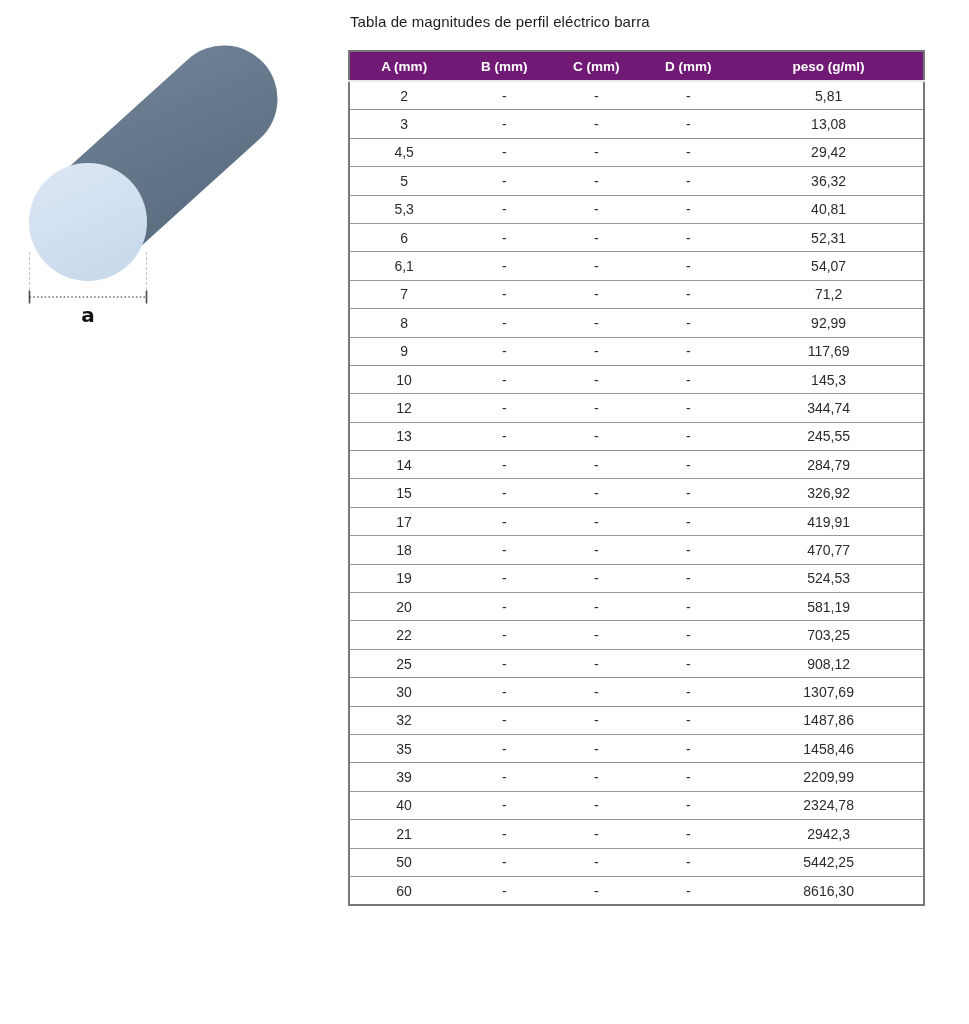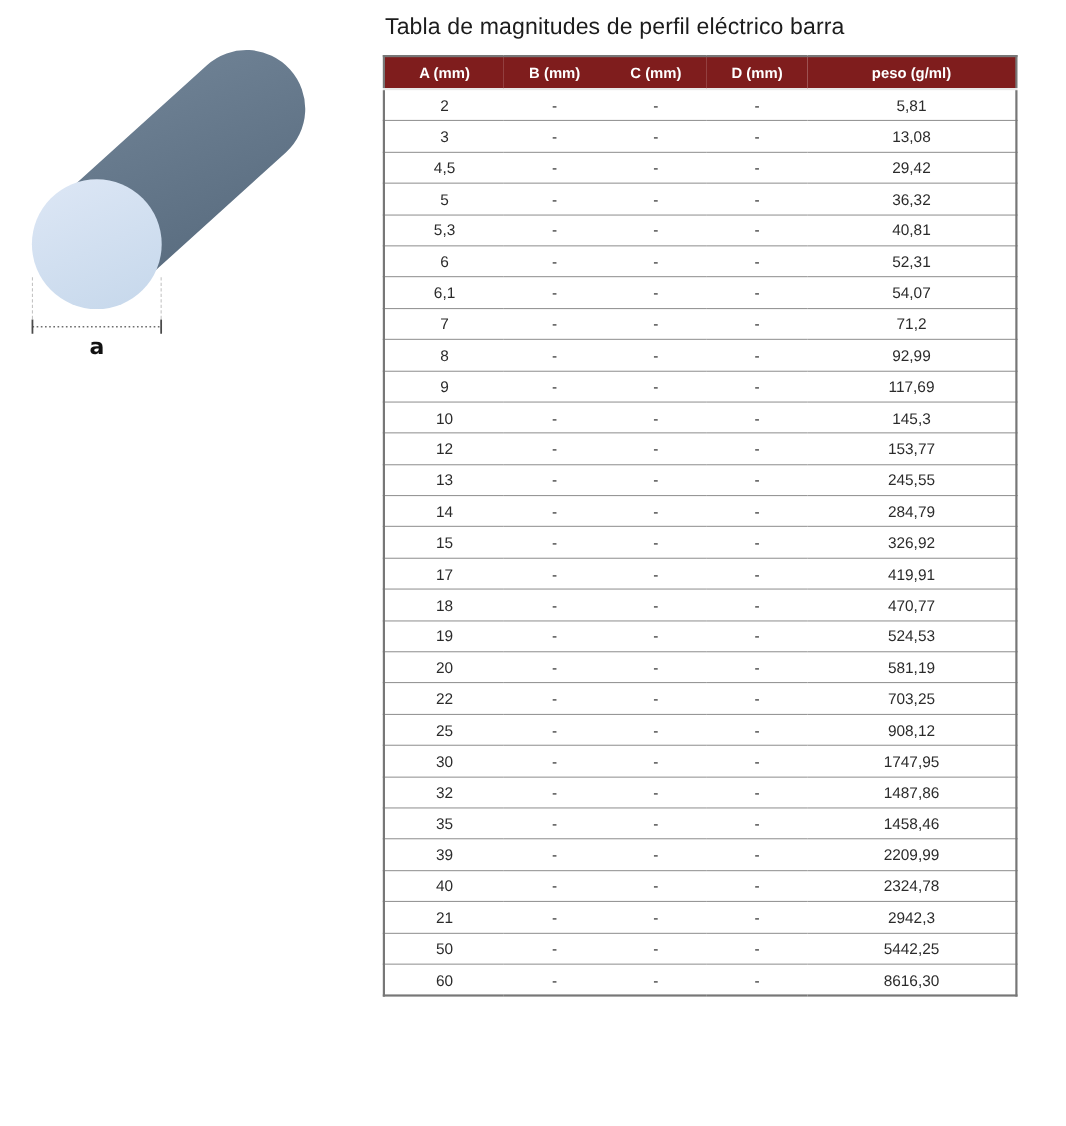--- a/index.html
+++ b/index.html
@@ -19,39 +19,39 @@
     position: absolute;
     left: 0;
     top: 0;
     width: 340px;
     height: 345px;
   }
   .page-title {
     position: absolute;
     left: 350px;
     top: 13px;
-    font-size: 21px;
+    font-size: 15px;
     color: #1c1c1c;
     letter-spacing: 0.1px;
     white-space: nowrap;
   }
   table.magnitudes {
     position: absolute;
     left: 348px;
     top: 50px;
     width: 577px;
     border-collapse: collapse;
     table-layout: fixed;
     border: 2px solid #777777;
     background: #ffffff;
     font-size: 14px;
     color: #2b2b2b;
   }
   table.magnitudes thead th {
-    background: #7f1d1d;
+    background: #701a75;
     color: #ffffff;
     font-weight: bold;
     font-size: 13.5px;
     height: 28px;
     padding: 0;
     border-bottom: 2px solid #e8e8e8;
   }
   table.magnitudes tbody td {
     text-align: center;
     height: 27.4px;
@@ -194,21 +194,21 @@
           <td>-</td>
           <td>-</td>
           <td>-</td>
           <td>145,3</td>
         </tr>
         <tr>
           <td>12</td>
           <td>-</td>
           <td>-</td>
           <td>-</td>
-          <td>153,77</td>
+          <td>344,74</td>
         </tr>
         <tr>
           <td>13</td>
           <td>-</td>
           <td>-</td>
           <td>-</td>
           <td>245,55</td>
         </tr>
         <tr>
           <td>14</td>
@@ -264,21 +264,21 @@
           <td>-</td>
           <td>-</td>
           <td>-</td>
           <td>908,12</td>
         </tr>
         <tr>
           <td>30</td>
           <td>-</td>
           <td>-</td>
           <td>-</td>
-          <td>1747,95</td>
+          <td>1307,69</td>
         </tr>
         <tr>
           <td>32</td>
           <td>-</td>
           <td>-</td>
           <td>-</td>
           <td>1487,86</td>
         </tr>
         <tr>
           <td>35</td>

